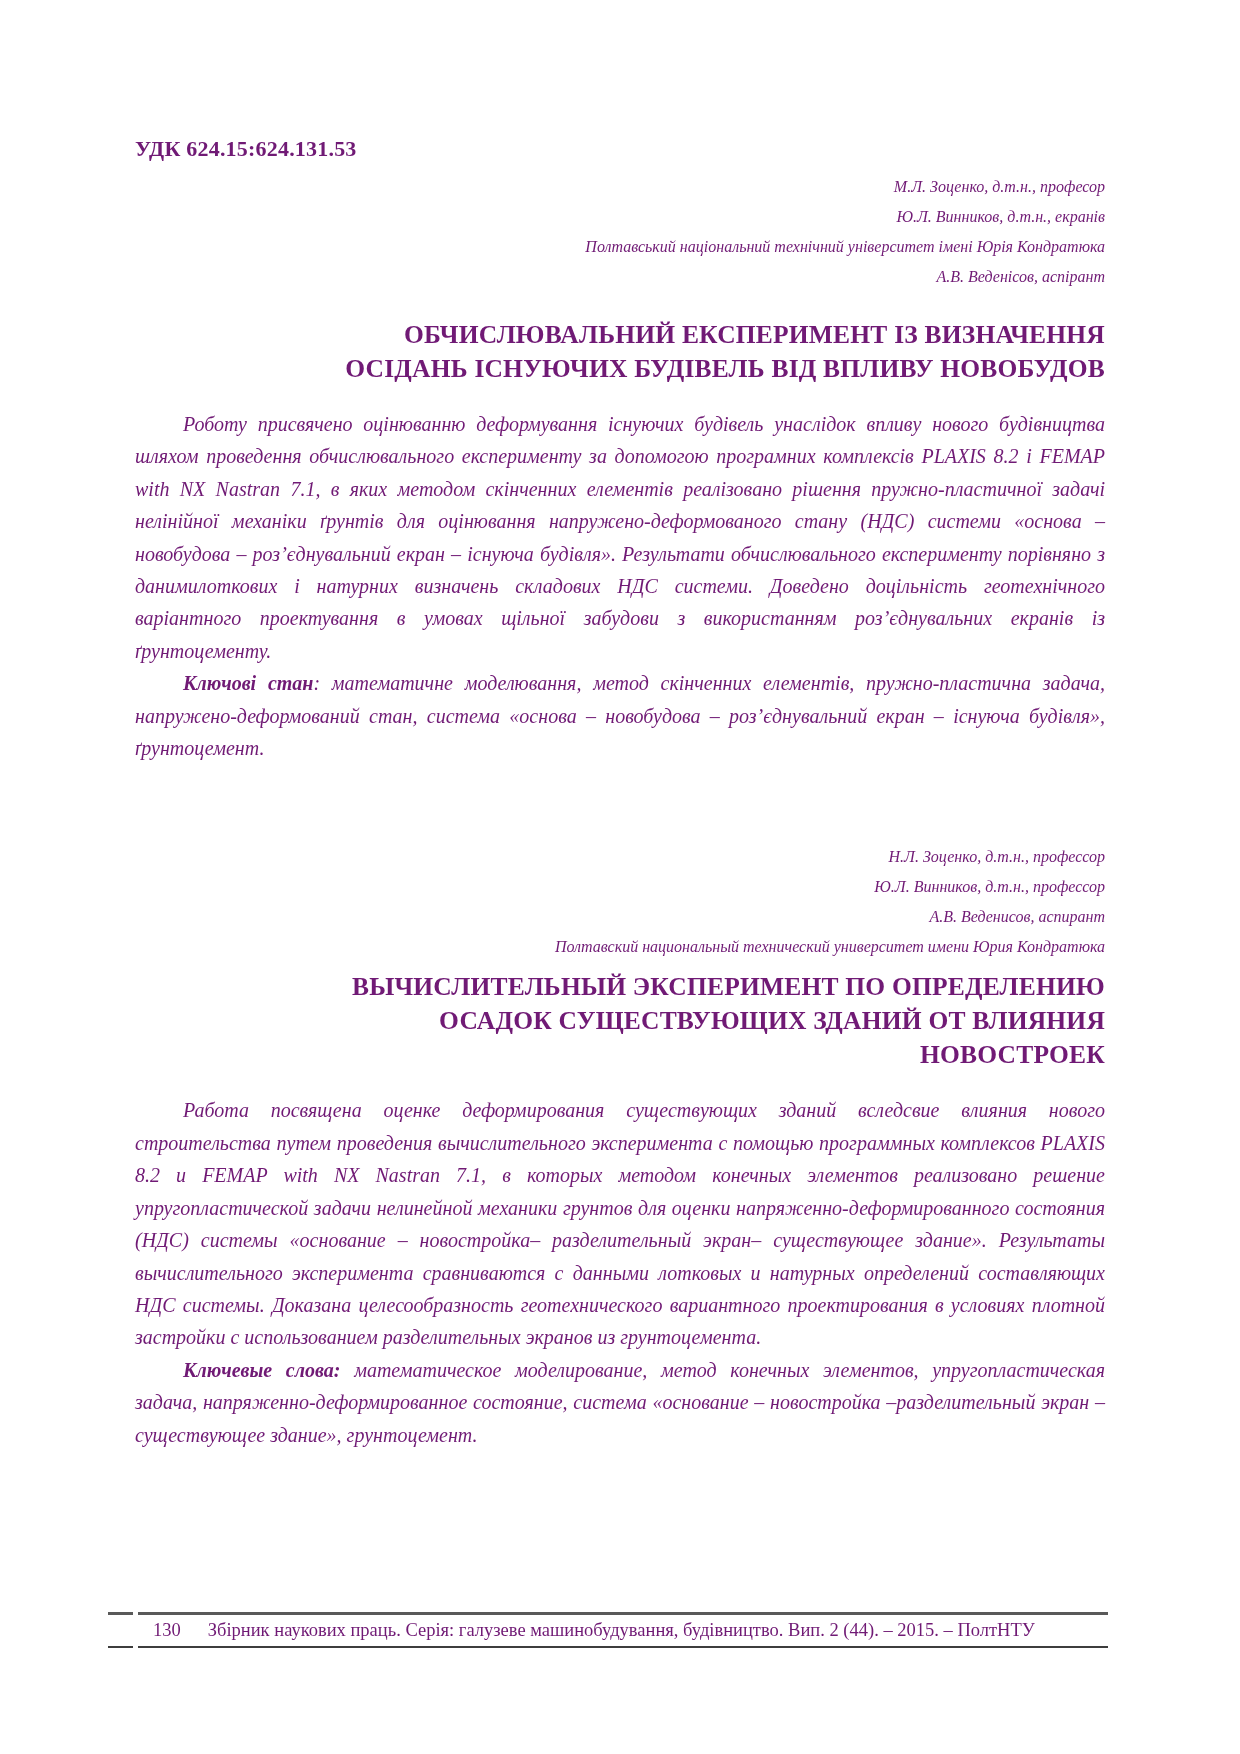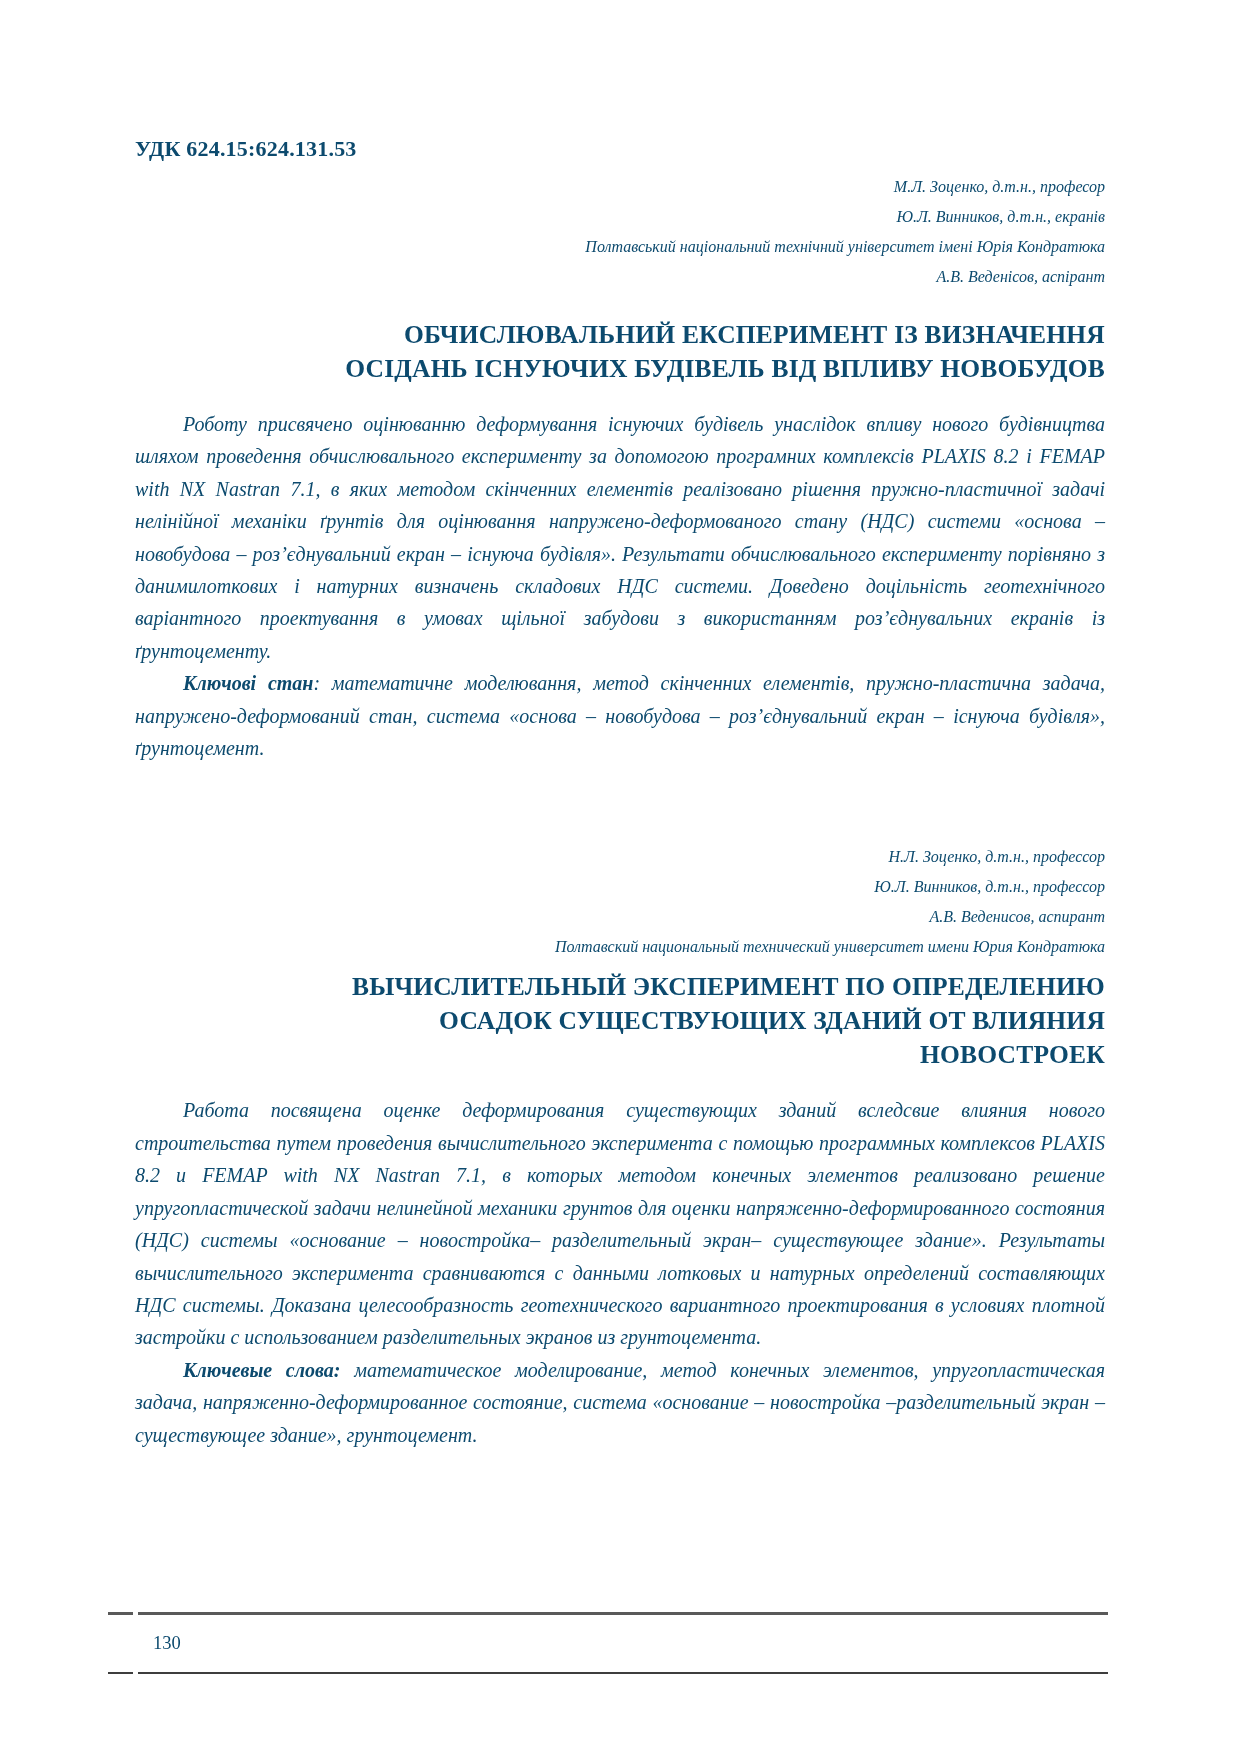--- a/index.html
+++ b/index.html
@@ -3,21 +3,21 @@
 <meta charset="utf-8">
 <style>
   * { margin: 0; padding: 0; box-sizing: border-box; }
   html, body { background: #ffffff; }
   .page {
     position: relative;
     width: 1240px;
     height: 1754px;
     margin: 0 auto;
     background: #ffffff;
-    color: #0c4a6e;
+    color: #701a75;
     font-family: "Liberation Serif", "DejaVu Serif", serif;
     overflow: hidden;
   }
   .content {
     position: absolute;
     left: 135px;
     top: 136px;
     width: 970px;
   }
   .udc {
@@ -55,21 +55,21 @@
     position: absolute;
     left: 108px;
     top: 1612px;
     width: 1000px;
     display: flex;
     gap: 5px;
   }
   .footer-cell {
     border-top: 3px solid #595959;
     border-bottom: 2px solid #3d3d3d;
-    height: 62px;
+    height: 36px;
     display: flex;
     align-items: center;
   }
   .footer-cell-left { width: 25px; }
   .footer-cell-main { flex: 1; font-size: 18.5px; font-style: normal; }
   .page-num { margin-left: 15px; }
   .footer-text { margin-left: 27px; }
 </style>
 </head>
 <body>
@@ -113,15 +113,16 @@
       <p>Работа посвящена оценке деформирования существующих зданий вследсвие влияния нового строительства путем проведения вычислительного эксперимента с помощью программных комплексов PLAXIS 8.2 и FEMAP with NX Nastran 7.1, в которых методом конечных элементов реализовано решение упругопластической задачи нелинейной механики грунтов для оценки напряженно-деформированного состояния (НДС) системы «основание – новостройка– разделительный экран– существующее здание». Результаты вычислительного эксперимента сравниваются с данными лотковых и натурных определений составляющих НДС системы. Доказана целесообразность геотехнического вариантного проектирования в условиях плотной застройки с использованием разделительных экранов из грунтоцемента.</p>
       <p><span class="kw-label">Ключевые слова:</span><span> математическое моделирование, метод конечных элементов, упругопластическая задача, напряженно-деформированное состояние, система «основание – новостройка –разделительный экран – существующее здание», грунтоцемент.</span></p>
     </div>
 
   </div>
 
   <div class="footer">
     <div class="footer-cell footer-cell-left"></div>
     <div class="footer-cell footer-cell-main">
       <span class="page-num">130</span>
+      <span class="footer-text">Збірник наукових праць. Серія: галузеве машинобудування, будівництво. Вип. 2 (44). – 2015. – ПолтНТУ</span>
     </div>
   </div>
 </div>
 
 </body></html>

